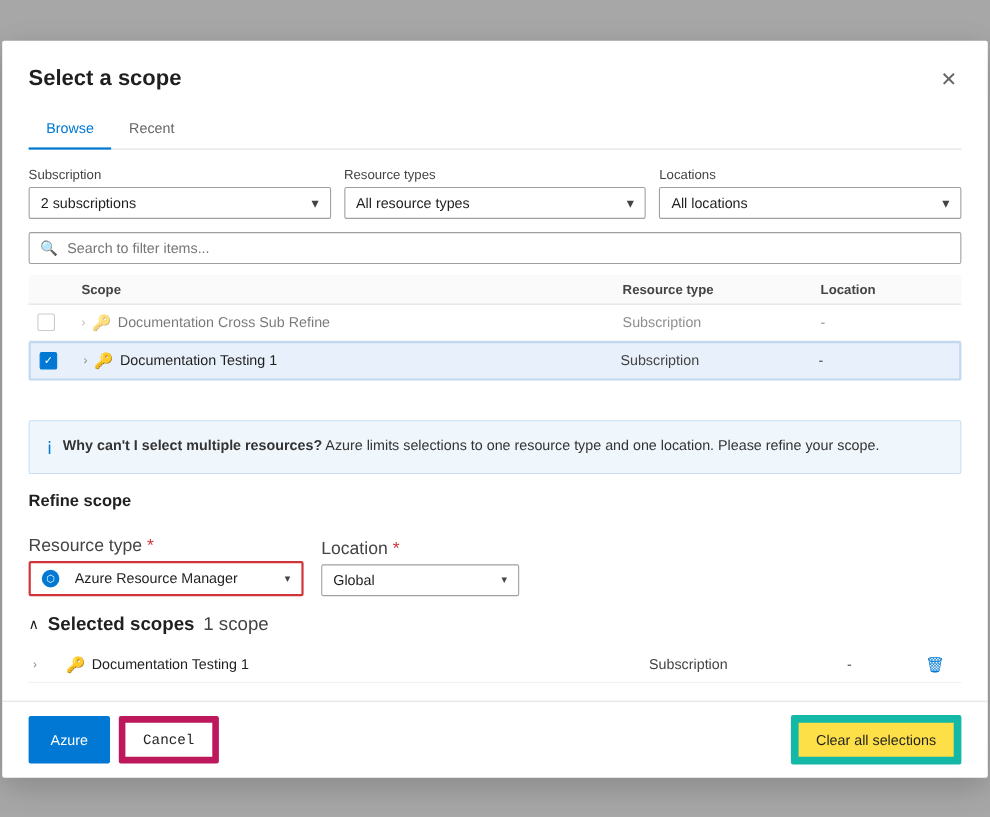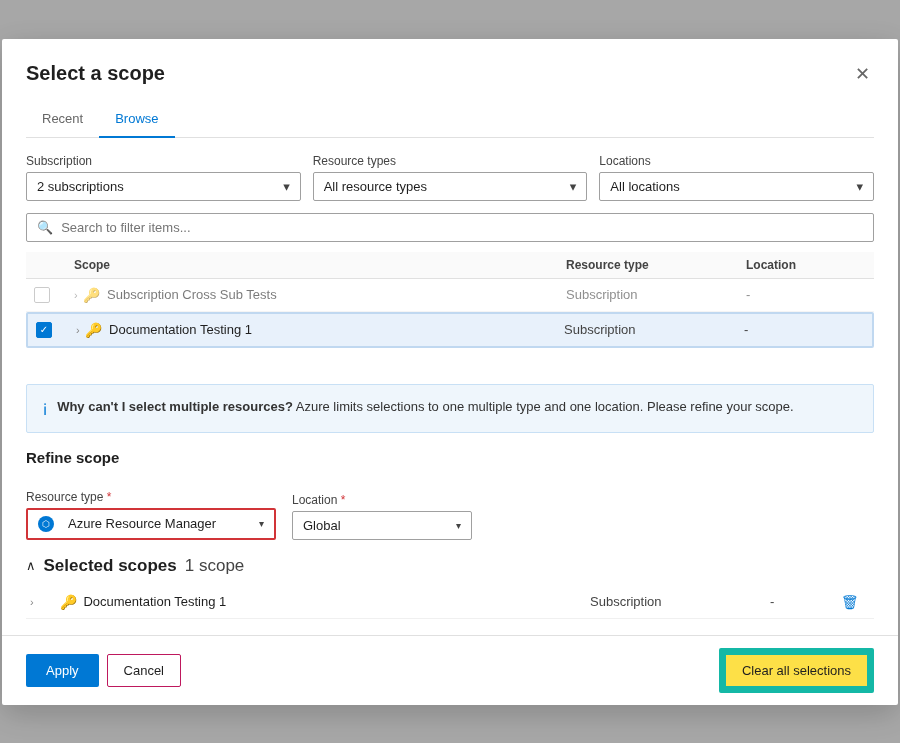--- a/index.html
+++ b/index.html
@@ -36,54 +36,54 @@
     .resource-type-cell { font-size: 13px; color: #444; }
     .location-cell { font-size: 13px; color: #444; }
     .info-box { background: #eff6fc; border: 1px solid #c8e0f5; border-radius: 2px; padding: 12px 16px; margin: 16px 0; display: flex; align-items: flex-start; gap: 10px; }
     .info-icon { color: #0078d4; font-size: 16px; margin-top: 1px; }
     .info-text { font-size: 13px; color: #333; line-height: 1.5; }
     .info-text strong { font-weight: 600; }
     .refine-section { margin-bottom: 16px; }
     .refine-title { font-size: 15px; font-weight: 600; margin-bottom: 12px; }
     .refine-row { display: flex; gap: 16px; align-items: flex-end; }
     .refine-group { display: flex; flex-direction: column; gap: 4px; }
-    .refine-label { font-size: 12px; color: #444; margin-top: 12px; }
+    .refine-label { font-size: 16px; color: #444; margin-top: 12px; }
     .refine-label .required { color: #d13438; }
     .refine-select { display: flex; align-items: center; justify-content: space-between; border: 2px solid #d13438; padding: 6px 10px; cursor: pointer; background: #fff; border-radius: 2px; min-width: 250px; gap: 8px; }
     .refine-select-normal { display: flex; align-items: center; justify-content: space-between; border: 1px solid #a0a0a0; padding: 6px 10px; cursor: pointer; background: #fff; border-radius: 2px; min-width: 180px; }
     .arm-icon { width: 16px; height: 16px; background: #0078d4; border-radius: 50%; display: inline-flex; align-items: center; justify-content: center; color: white; font-size: 9px; }
     .selected-scopes { margin-bottom: 16px; }
     .selected-scopes-header { display: flex; align-items: center; gap: 8px; margin-bottom: 10px; cursor: pointer; }
     .selected-scopes-title { font-size: 17px; font-weight: 600; }
     .scope-count { font-size: 17px; color: #444; }
     .scope-item { display: grid; grid-template-columns: 30px 1fr 180px 60px 40px; padding: 8px 4px; border-bottom: 1px solid #f0f0f0; align-items: center; }
     .delete-icon { color: #0078d4; cursor: pointer; font-size: 14px; text-align: center; }
     .modal-footer { display: flex; justify-content: space-between; align-items: center; padding: 12px 24px; border-top: 1px solid #e0e0e0; }
     .footer-left { display: flex; gap: 8px; }
     .btn-primary { background: #0078d4; color: white; border: none; padding: 8px 20px; font-size: 13px; cursor: pointer; border-radius: 2px; font-weight: 500; }
-    .btn-secondary { background: white; color: #1f1f1f; border: 1px solid #be185d; padding: 8px 16px; font-size: 13px; cursor: pointer; border-radius: 2px; }
+    .btn-secondary { background: white; color: #1f1f1f; border: 6px solid #be185d; padding: 8px 16px; font-size: 13px; cursor: pointer; border-radius: 2px; font-family: Liberation Mono, monospace; }
     .btn-link { background: #fde047; color: #1f1f1f; border: 7px solid #14b8a6; padding: 8px 16px; font-size: 13px; cursor: pointer; border-radius: 2px; }
     .spacer { height: 20px; }
   </style>
 </head>
 <body>
 
 <div class="modal-backdrop">
   <div class="modal">
 
     <div class="modal-header">
       <span class="modal-title">Select a scope</span>
       <button class="close-btn">✕</button>
     </div>
 
     <div class="modal-body">
 
       <div class="tabs">
+        <div class="tab active">Browse</div>
         <div class="tab">Recent</div>
-        <div class="tab active">Browse</div>
       </div>
 
       <div class="filters-row">
         <div class="filter-group">
           <span class="filter-label">Subscription</span>
           <div class="filter-select">
             <span>2 subscriptions</span>
             <span class="chevron">▾</span>
           </div>
         </div>
@@ -113,21 +113,21 @@
         <div class="th">Scope</div>
         <div class="th">Resource type</div>
         <div class="th">Location</div>
       </div>
 
       <div class="table-row dimmed">
         <div class="checkbox"></div>
         <div class="scope-cell">
           <span class="expand-arrow">›</span>
           <span class="key-icon">🔑</span>
-          <span class="scope-name">Subscription Cross Sub Tests</span>
+          <span class="scope-name">Documentation Cross Sub Refine</span>
         </div>
         <div class="resource-type-cell">Subscription</div>
         <div class="location-cell">-</div>
       </div>
 
       <div class="table-row selected">
         <div class="checkbox checked">✓</div>
         <div class="scope-cell">
           <span class="expand-arrow">›</span>
           <span class="key-icon">🔑</span>
@@ -136,21 +136,21 @@
         <div class="resource-type-cell">Subscription</div>
         <div class="location-cell">-</div>
       </div>
 
       <div class="spacer"></div>
 
       <div class="info-box">
         <span class="info-icon">ℹ</span>
         <div class="info-text">
           <strong>Why can't I select multiple resources?</strong>
-          <span> Azure limits selections to one multiple type and one location. Please refine your scope.</span>
+          <span> Azure limits selections to one resource type and one location. Please refine your scope.</span>
         </div>
       </div>
 
       <div class="refine-section">
         <div class="refine-title">Refine scope</div>
         <div class="refine-row">
           <div class="refine-group">
             <span class="refine-label">
               <span>Resource type</span>
               <span class="required">*</span>
@@ -188,19 +188,19 @@
           </div>
           <div class="resource-type-cell">Subscription</div>
           <div class="location-cell">-</div>
           <div class="delete-icon">🗑</div>
         </div>
       </div>
     </div>
 
     <div class="modal-footer">
       <div class="footer-left">
-        <button class="btn-primary">Apply</button>
+        <button class="btn-primary">Azure</button>
         <button class="btn-secondary">Cancel</button>
       </div>
       <button class="btn-link">Clear all selections</button>
     </div>
   </div>
 </div>
 
 </body></html>

